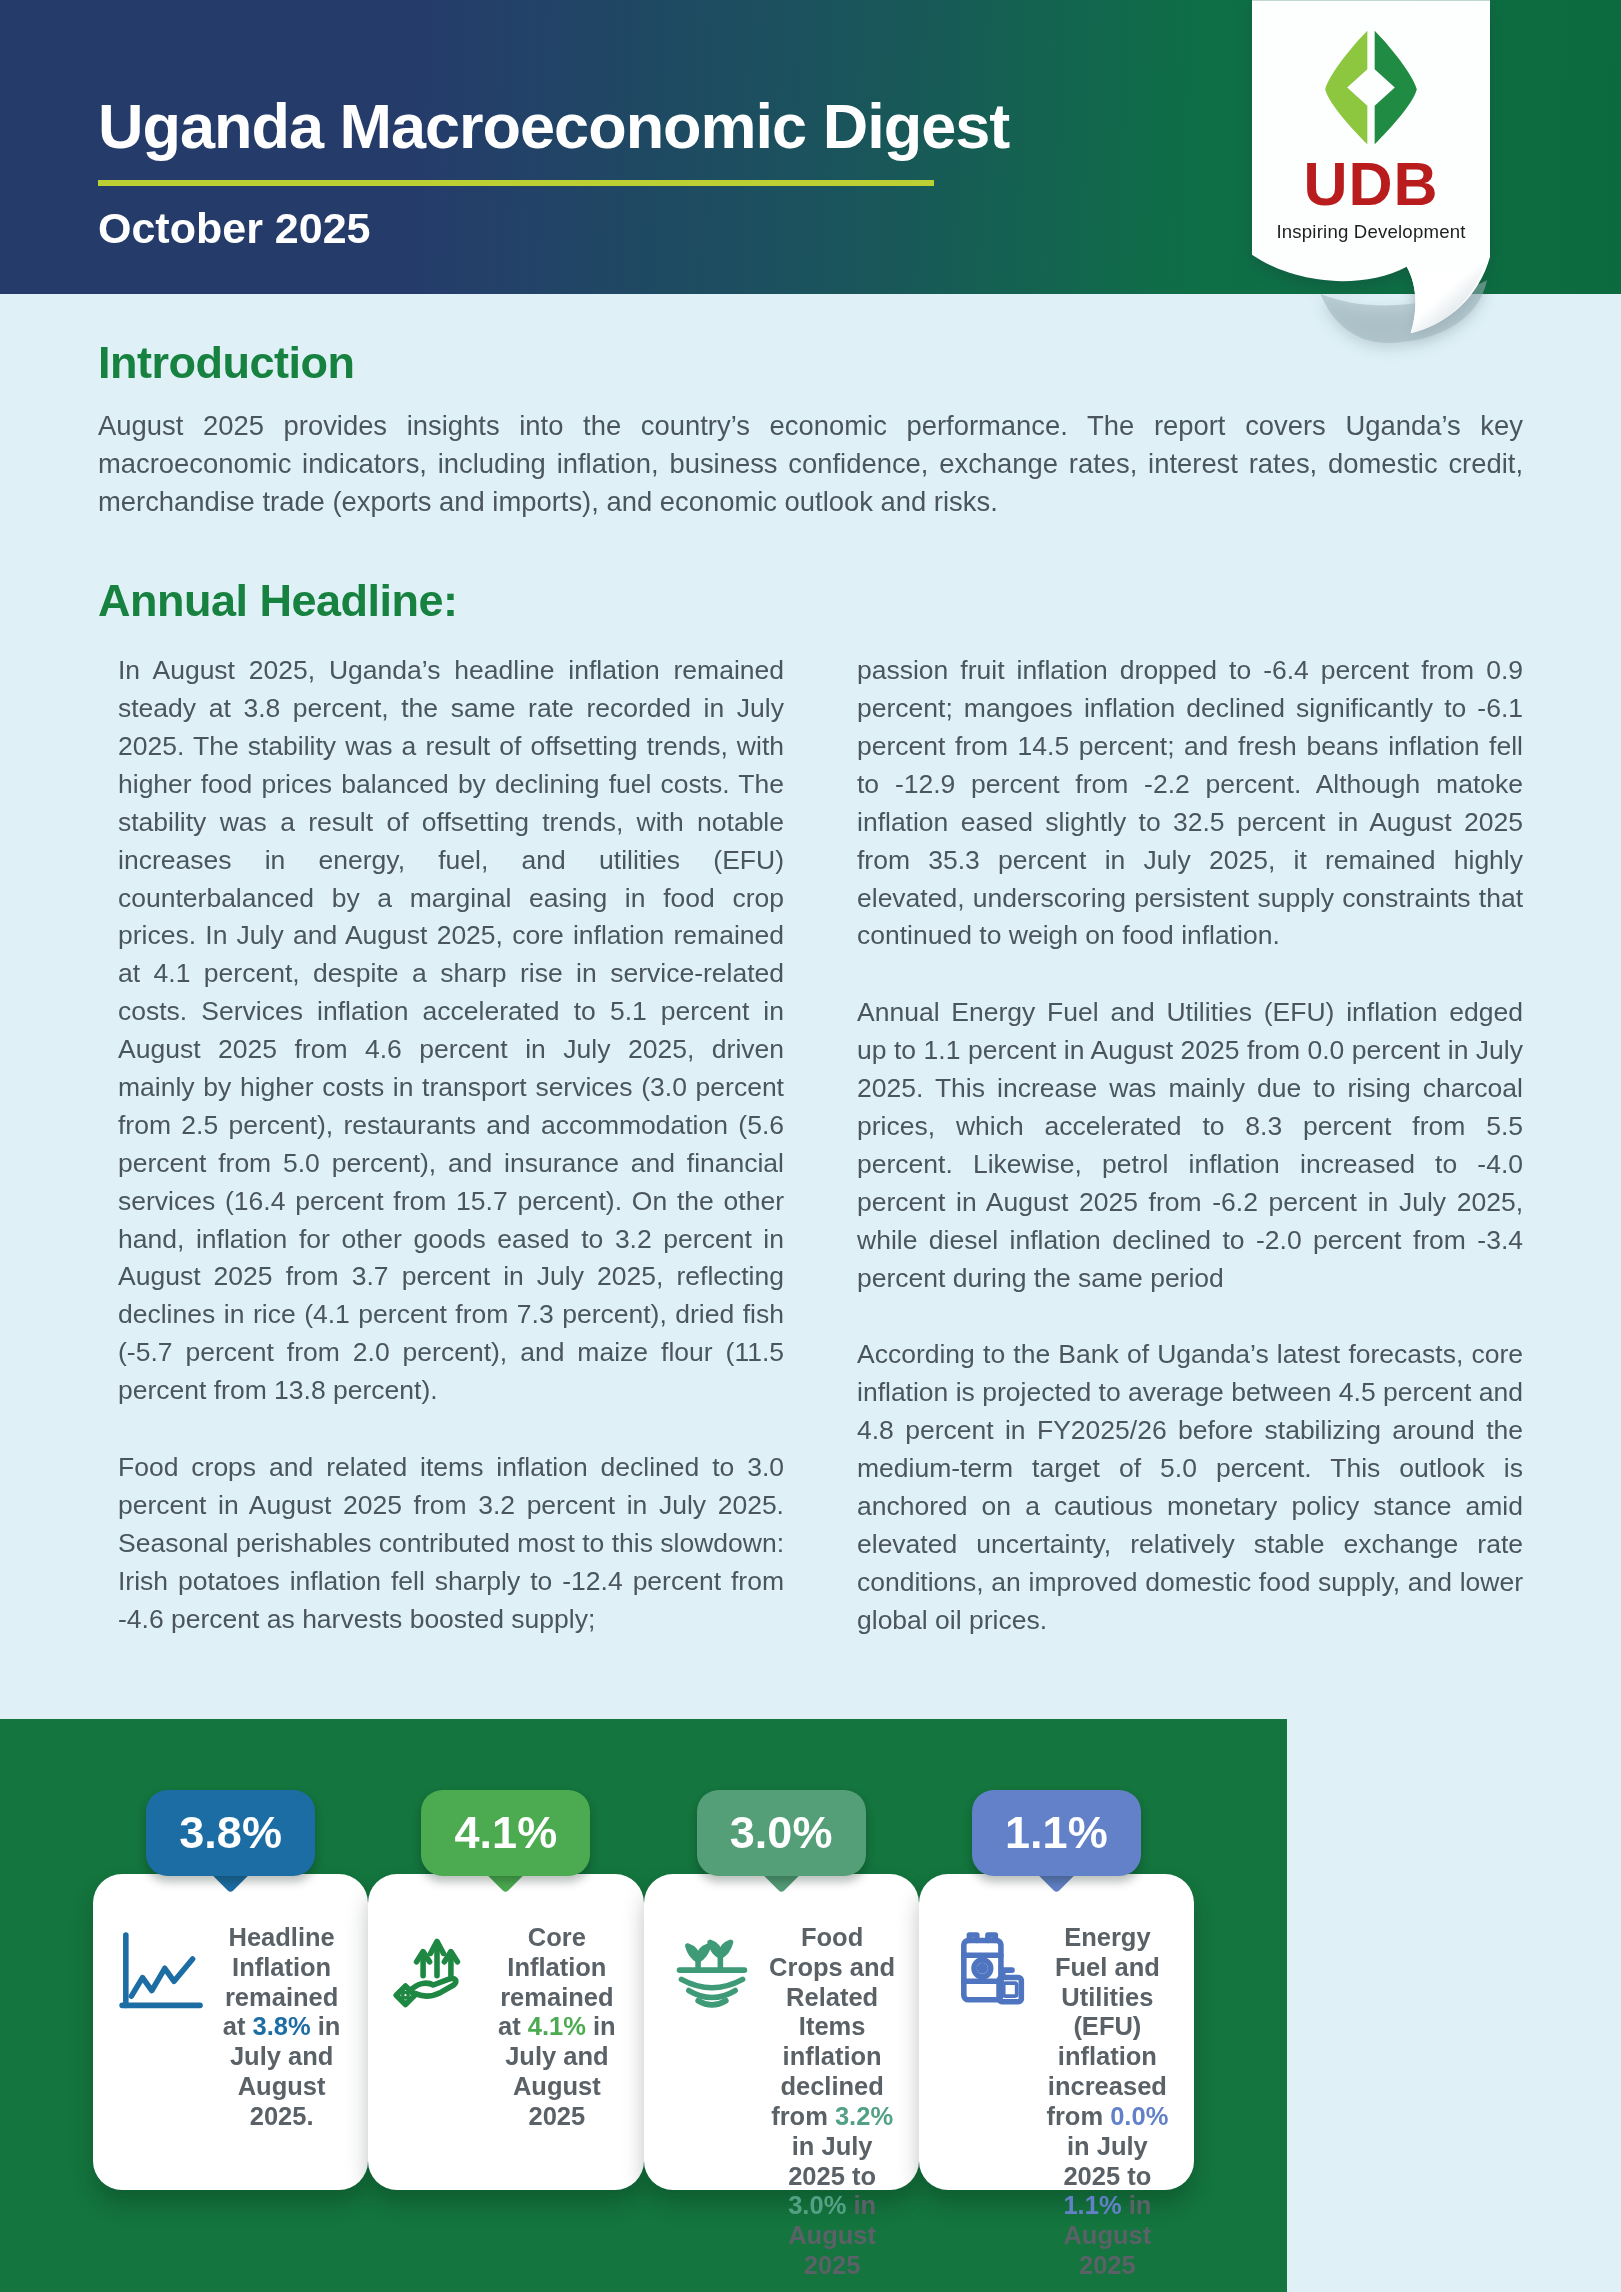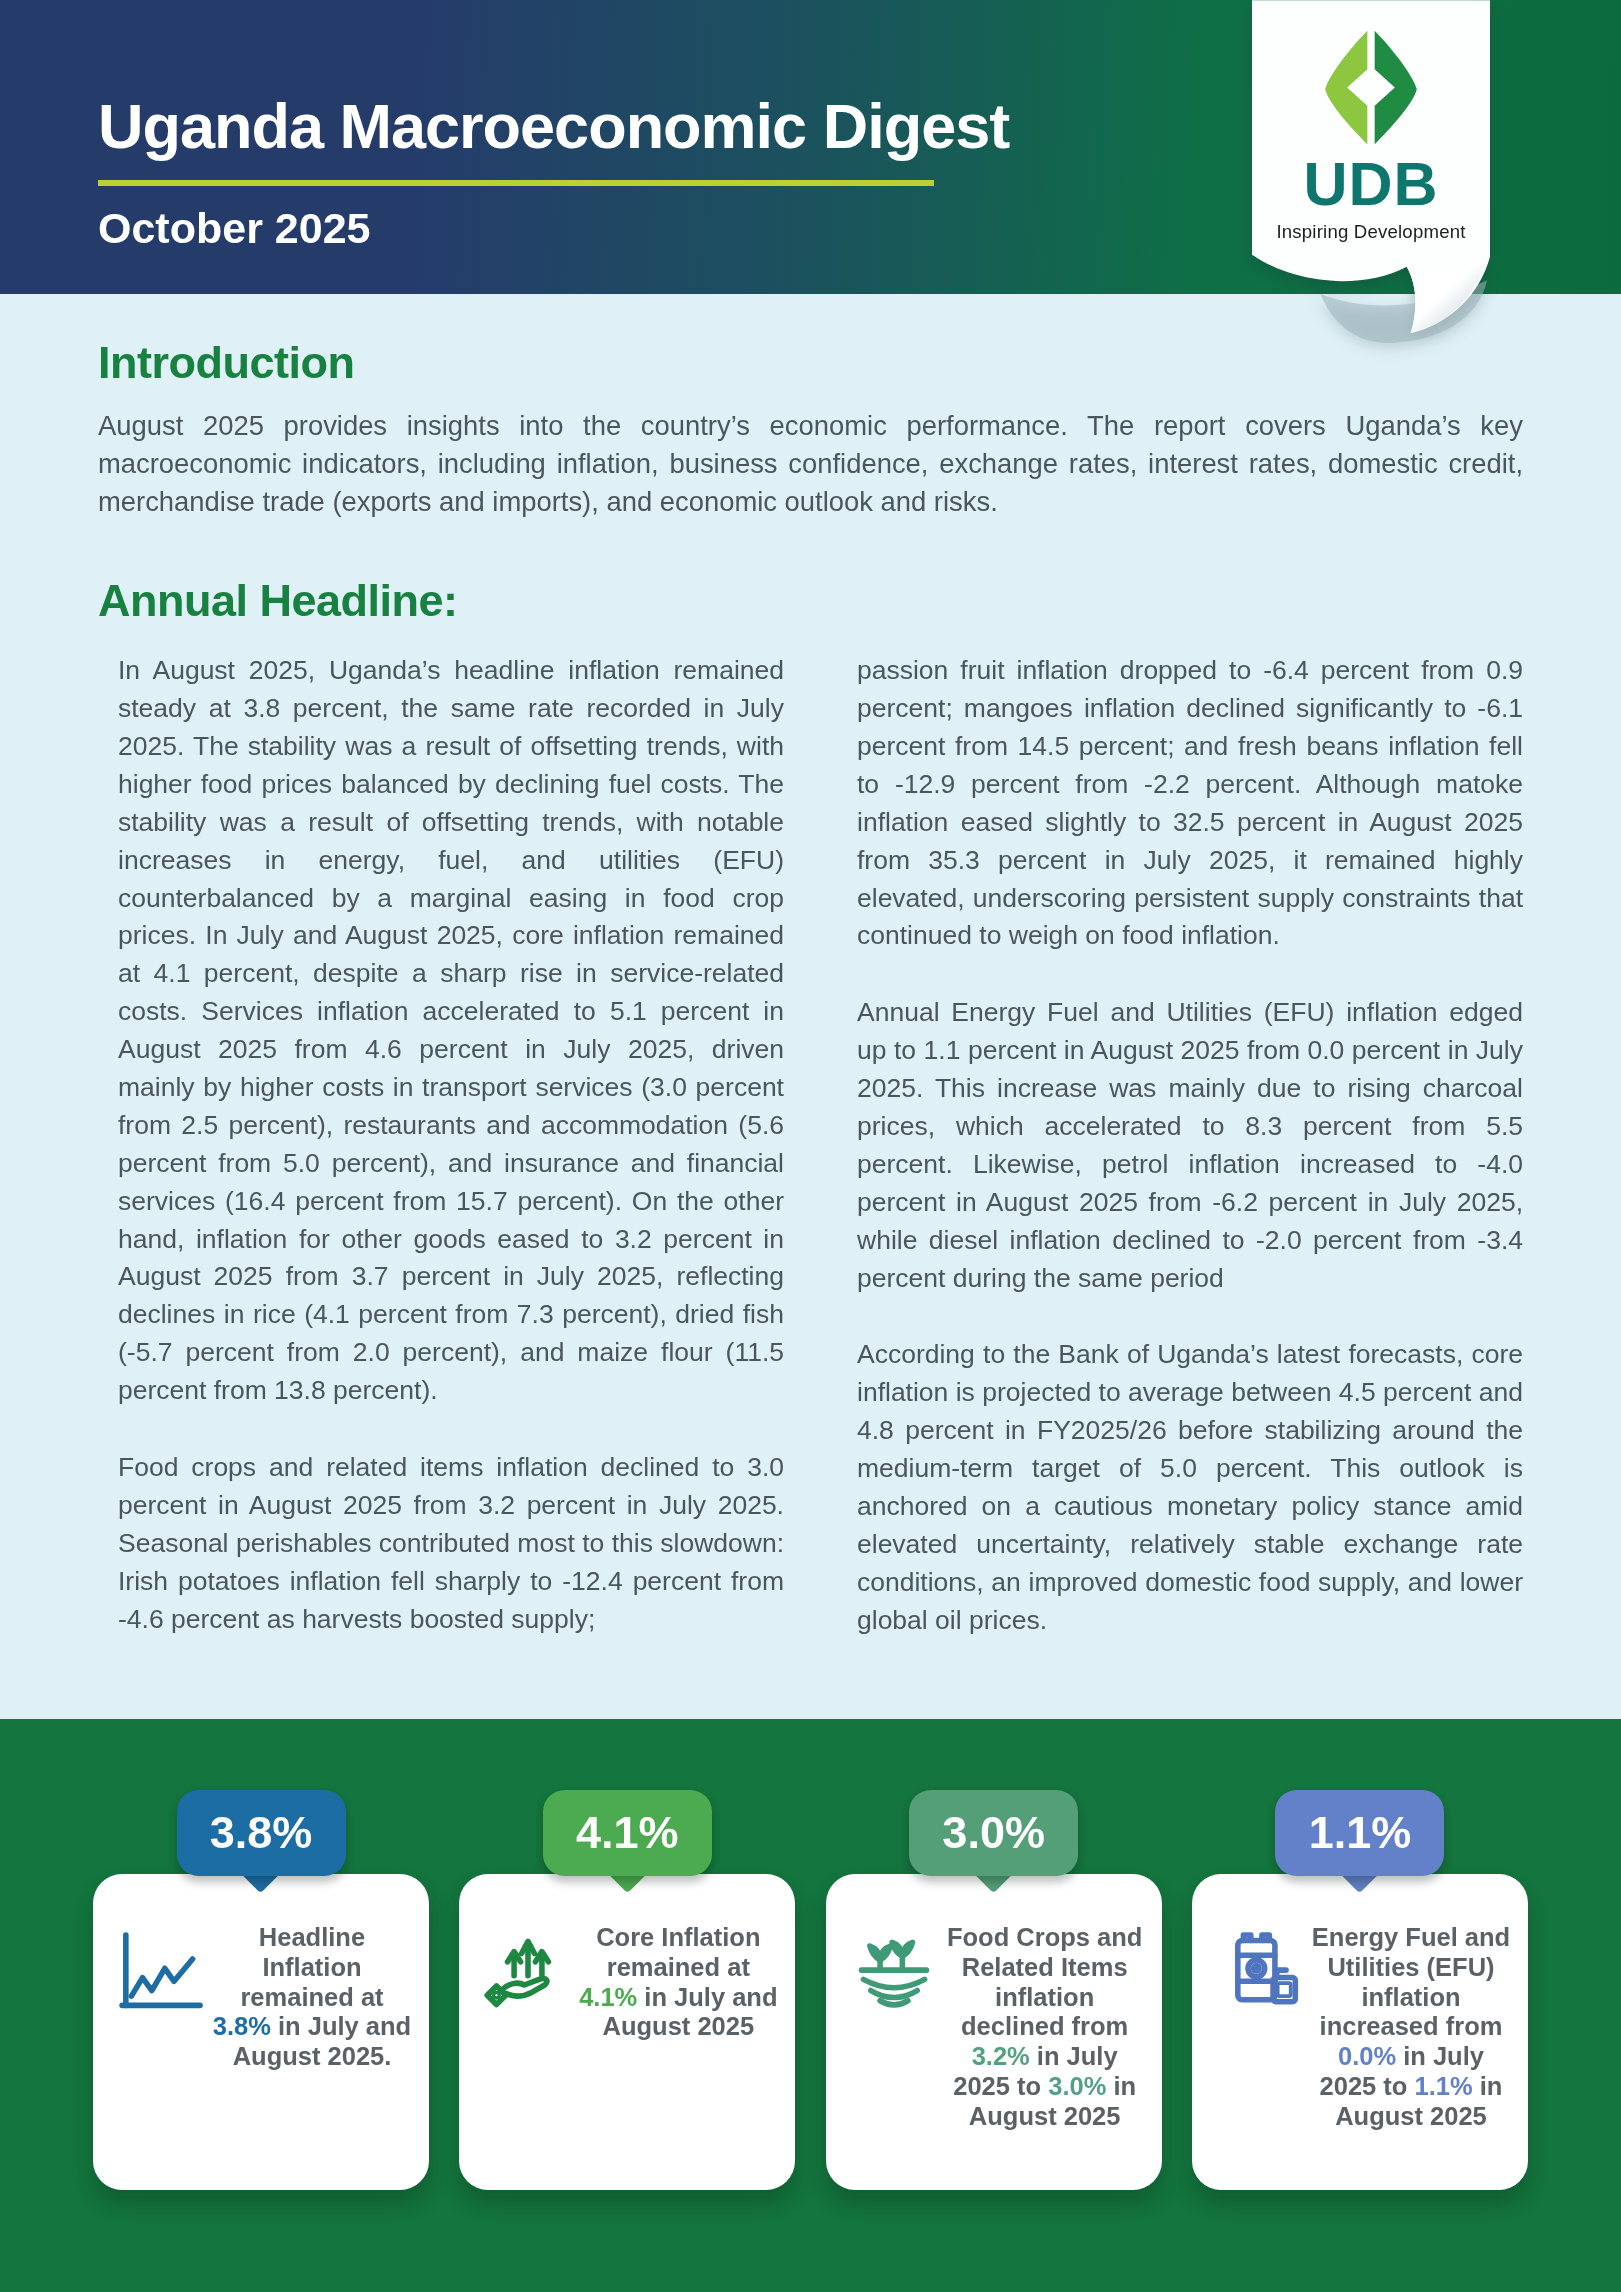--- a/index.html
+++ b/index.html
@@ -18,34 +18,34 @@
   .title { font-size:63px; font-weight:bold; color:#ffffff; letter-spacing:-1px; }
   .title-underline { width:836px; height:6.9px; background:#bccf33; margin-top:17.6px; }
   .subtitle { margin-top:17.6px; font-size:43px; font-weight:bold; color:#ffffff; }
 
   
   .logo-card { position:absolute; top:0; left:1252px; width:238px; height:355px; z-index:6; }
   .logo-card svg.card-shape { position:absolute; top:0; left:0; width:238px; height:355px;
     filter:drop-shadow(0 5.9px 6.9px rgba(25,55,60,.30)); }
   .logo-content { position:absolute; top:0; left:0; width:238px; text-align:center; }
   .logo-diamond { margin:25.5px auto 0; display:block; }
-  .logo-abbr { font-size:61px; font-weight:bold; color:#0f766e; letter-spacing:1px; line-height:1; margin-top:5.9px; }
+  .logo-abbr { font-size:61px; font-weight:bold; color:#b91c1c; letter-spacing:1px; line-height:1; margin-top:5.9px; }
   .logo-tagline { font-size:18.6px; font-weight:normal; color:#1e1e1c; margin-top:5.9px; letter-spacing:0.2px; }
 
   
   .main { position:absolute; top:294px; left:0; width:1621px; height:1591px; padding:43px 98px 0; overflow:hidden; }
   h2.section-heading { font-size:45px; font-weight:bold; color:#17813f; letter-spacing:-0.5px; }
   .intro-para { margin-top:17.6px; font-size:27.4px; line-height:1.40; text-align:justify; color:#4b555e; }
   .annual-heading { margin-top:53px; }
   .cols { display:flex; gap:53px; margin-top:25.5px; }
   .col { flex:1; min-width:0; }
   .col p { font-size:26.5px; line-height:1.43; text-align:justify; color:#4b555e; margin-bottom:39px;margin-left:20px; }
 
   
-  .band { position:absolute; top:1719px; left:0; width:1621px; height:573px; background:#14753e; }
+  .band { position:absolute; top:1719px; left:0; width:1287px; height:573px; background:#14753e; }
   .stats { display:flex; justify-content:space-between; padding:71px 93px 0; }
   .stat { position:relative; width:336px; }
   .badge {
     position:relative; z-index:3; width:169px; height:86px; margin:0 auto;
     border-radius:21.6px; display:flex; align-items:center; justify-content:center;
     font-size:45px; font-weight:bold; color:#ffffff;
     box-shadow:0 5.9px 9.8px rgba(0,25,10,.28);
   }
   .badge-tail {
     position:absolute; z-index:2; left:50%; top:61px; width:35px; height:35px;

